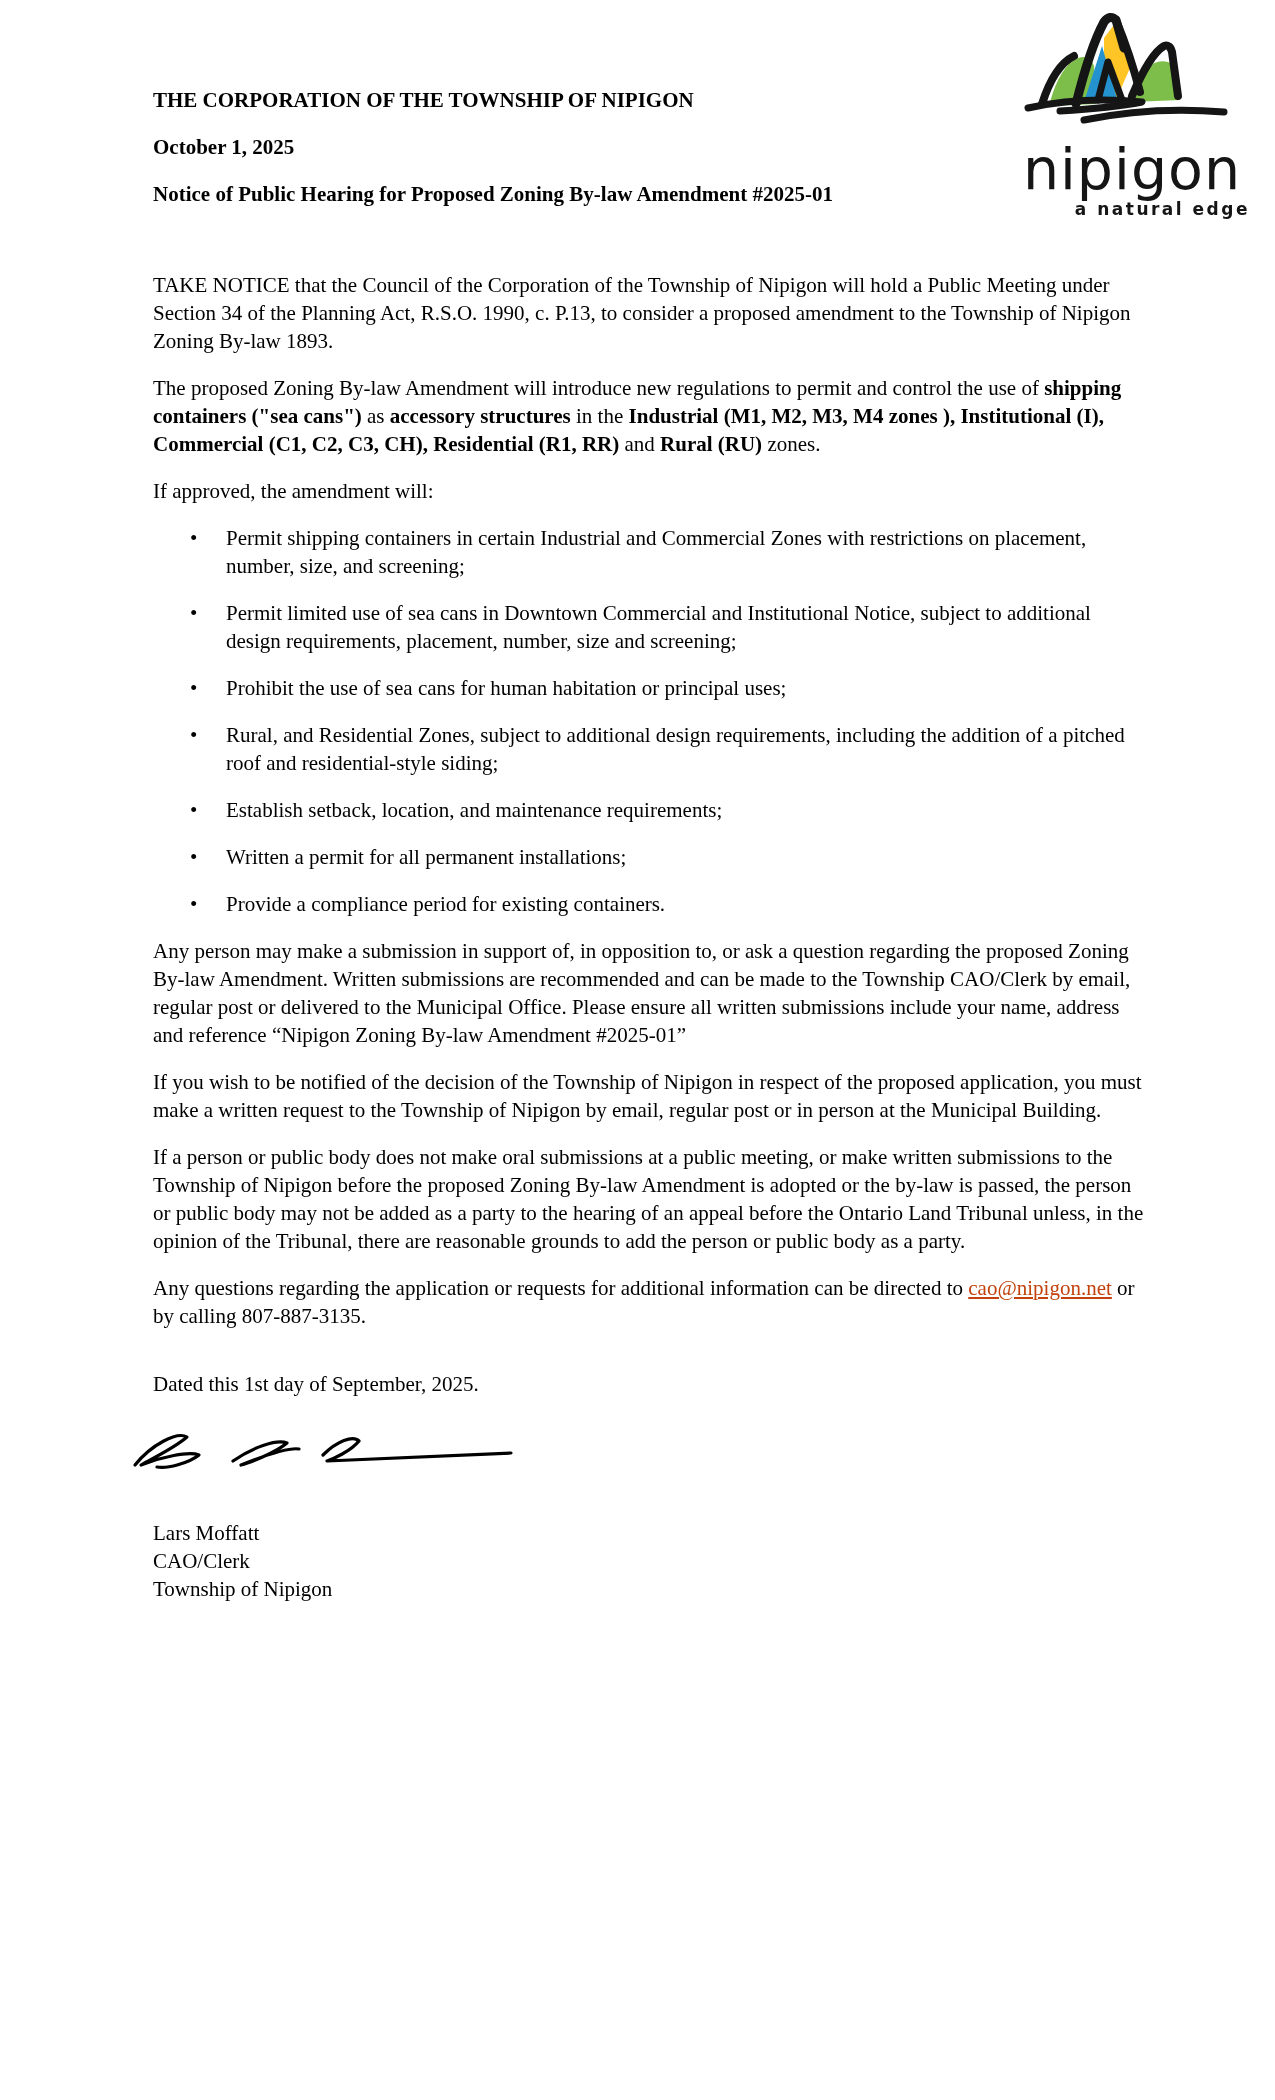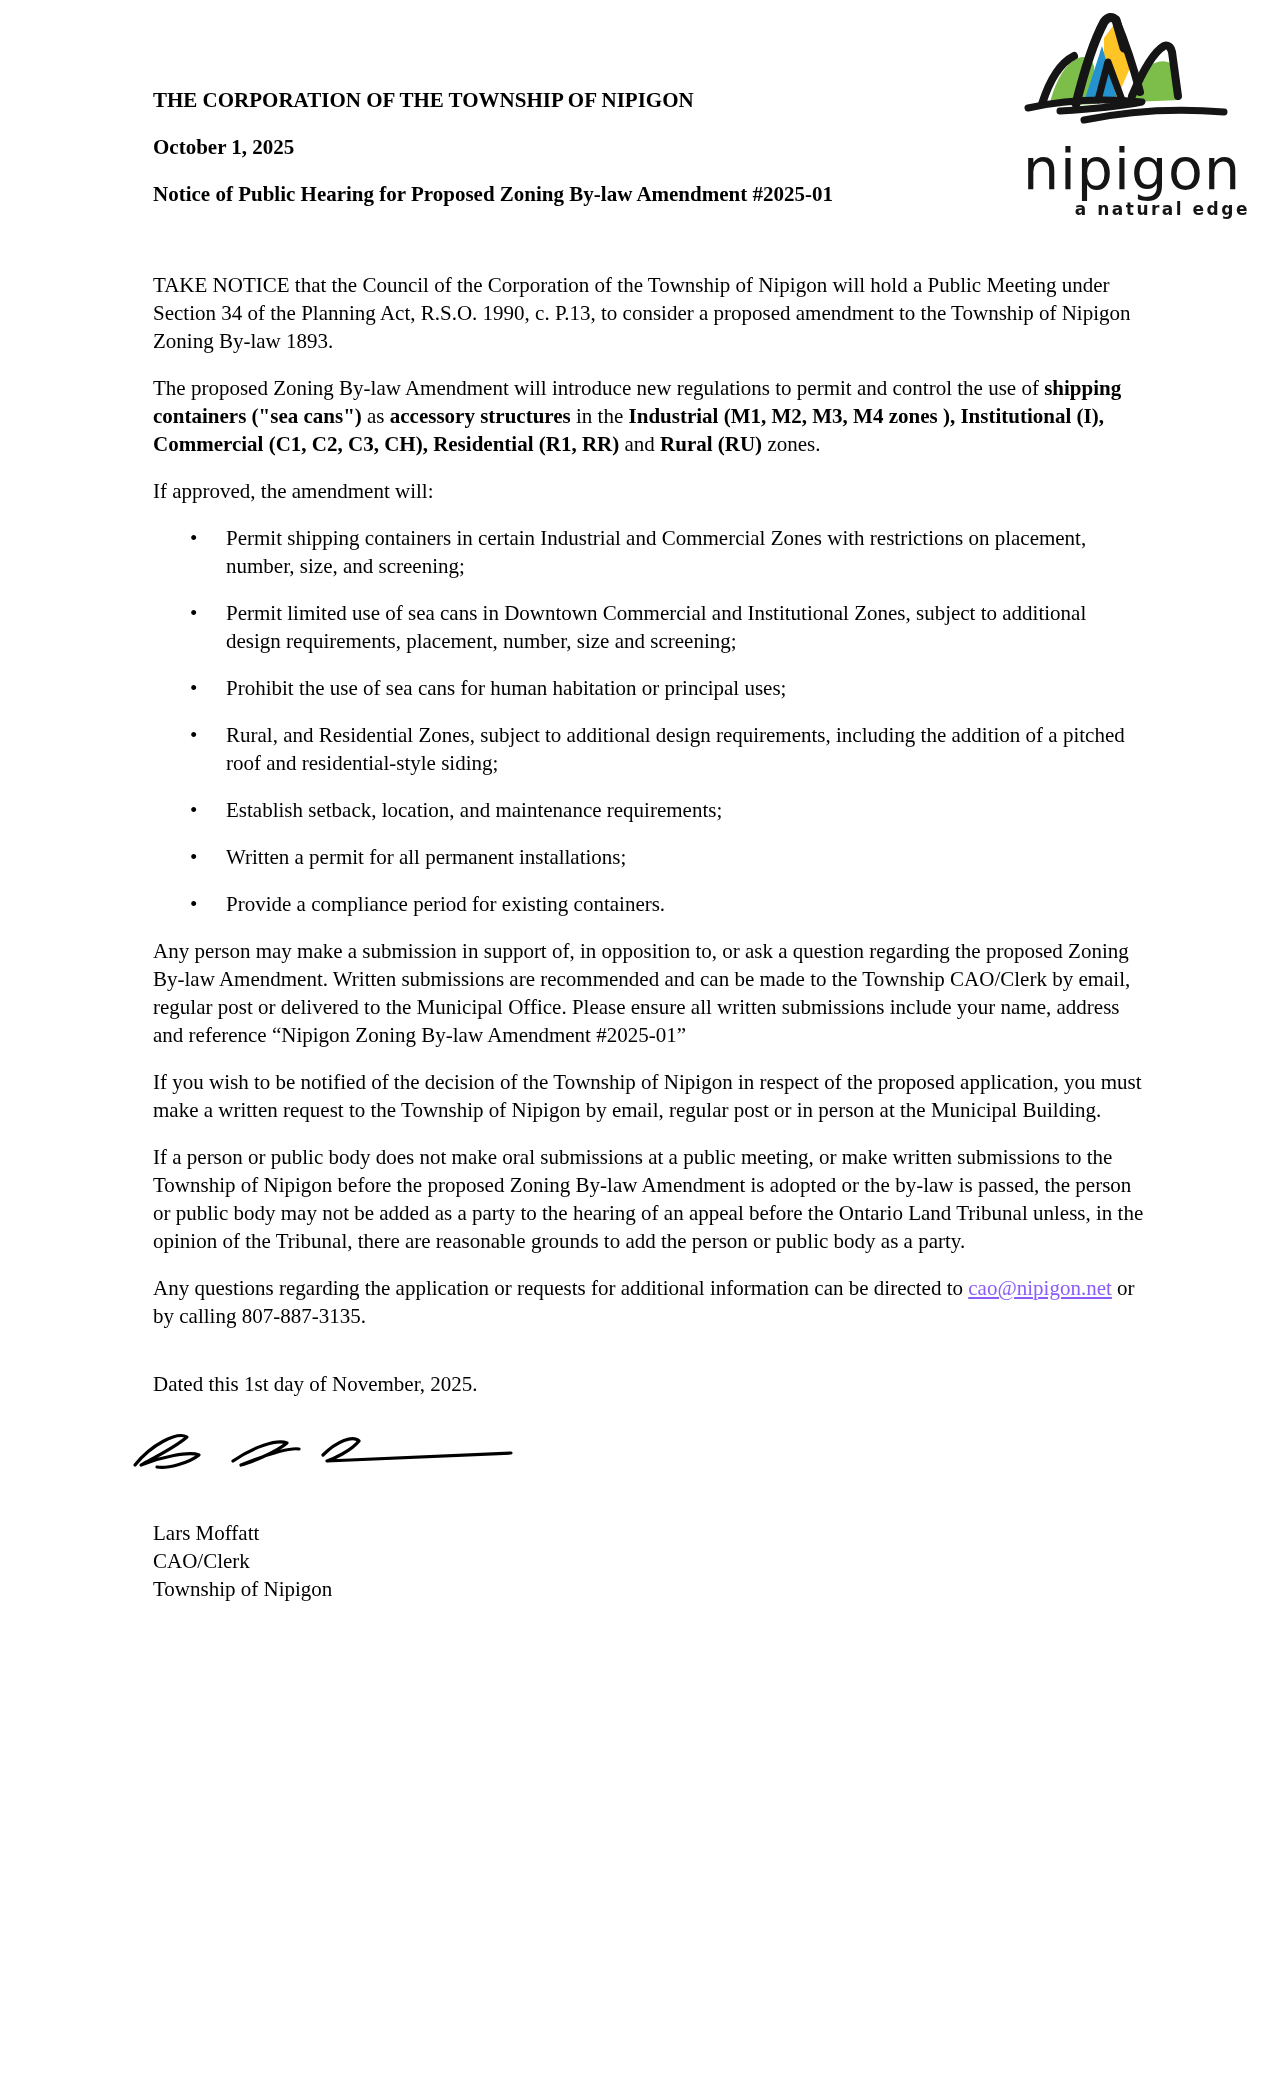--- a/index.html
+++ b/index.html
@@ -18,21 +18,21 @@
   .b { font-weight:700; }
   .hdr { font-weight:700; margin:0 0 19px 0; }
   .title { font-weight:700; margin:0 0 63px 0; }
   ul.bullets { list-style:none; margin:0; padding:0 0 0 73px; }
   ul.bullets li { position:relative; margin:0 0 19px 0; }
   ul.bullets li::before {
     content:"\2022";
     position:absolute; left:-36px; top:0;
     font-size:21px;
   }
-  a.link { color:#8b5cf6; text-decoration:underline; cursor:pointer; }
+  a.link { color:#c2410c; text-decoration:underline; cursor:pointer; }
   .dated { margin-top:40px; margin-bottom:19px; }
   .sig-wrap { margin-top:18px; margin-left:-24px; height:72px; }
   .sig-block { margin-top:30px; }
   .sig-block div { margin:0; }
   
   .logo {
     position:absolute; top:4px; left:1012px; width:240px; height:215px;
   }
   .logo svg { display:block; }
   .logo .wordmark {
@@ -78,34 +78,34 @@
     <p class="hdr">THE CORPORATION OF THE TOWNSHIP OF NIPIGON</p>
     <p class="hdr">October 1, 2025</p>
     <p class="title">Notice of Public Hearing for Proposed Zoning By-law Amendment #2025-01</p>
 
     <p class="para"><span>TAKE NOTICE that the Council of the Corporation of the Township of Nipigon will hold a Public Meeting under Section 34 of the Planning Act, R.S.O. 1990, c. P.13, to consider a proposed amendment to the Township of Nipigon Zoning By-law 1893.</span></p>
     <p class="para"><span>The proposed Zoning By-law Amendment will introduce new regulations to permit and control the use of </span><span class="b">shipping containers ("sea cans")</span><span> as </span><span class="b">accessory structures</span><span> in the </span><span class="b">Industrial (M1, M2, M3, M4 zones ),</span><span> </span><span class="b">Institutional (I), Commercial (C1, C2, C3, CH), Residential (R1, RR)</span><span> and </span><span class="b">Rural (RU)</span><span> zones.</span></p>
     <p class="para"><span>If approved, the amendment will:</span></p>
 
     <ul class="bullets">
       <li>Permit shipping containers in certain Industrial and Commercial Zones with restrictions on placement, number, size, and screening;</li>
-      <li>Permit limited use of sea cans in Downtown Commercial and Institutional Zones, subject to additional design requirements, placement, number, size and screening;</li>
+      <li>Permit limited use of sea cans in Downtown Commercial and Institutional Notice, subject to additional design requirements, placement, number, size and screening;</li>
       <li>Prohibit the use of sea cans for human habitation or principal uses;</li>
       <li>Rural, and Residential Zones, subject to additional design requirements, including the addition of a pitched roof and residential-style siding;</li>
       <li>Establish setback, location, and maintenance requirements;</li>
       <li>Written a permit for all permanent installations;</li>
       <li>Provide a compliance period for existing containers.</li>
     </ul>
 
     <p class="para"><span>Any person may make a submission in support of, in opposition to, or ask a question regarding the proposed Zoning By-law Amendment. Written submissions are recommended and can be made to the Township CAO/Clerk by email, regular post or delivered to the Municipal Office. Please ensure all written submissions include your name, address and reference “Nipigon Zoning By-law Amendment #2025-01”</span></p>
     <p class="para"><span>If you wish to be notified of the decision of the Township of Nipigon in respect of the proposed application, you must make a written request to the Township of Nipigon by email, regular post or in person at the Municipal Building.</span></p>
     <p class="para"><span>If a person or public body does not make oral submissions at a public meeting, or make written submissions to the Township of Nipigon before the proposed Zoning By-law Amendment is adopted or the by-law is passed, the person or public body may not be added as a party to the hearing of an appeal before the Ontario Land Tribunal unless, in the opinion of the Tribunal, there are reasonable grounds to add the person or public body as a party.</span></p>
     <p class="para"><span>Any questions regarding the application or requests for additional information can be directed to </span><a class="link" href="#">cao@nipigon.net</a><span> or by calling 807-887-3135.</span></p>
 
-    <p class="para dated">Dated this 1st day of November, 2025.</p>
+    <p class="para dated">Dated this 1st day of September, 2025.</p>
 
     <div class="sig-wrap">
       <svg width="395" height="64" viewBox="0 0 395 64">
         <g fill="none" stroke="#000" stroke-width="3.2" stroke-linecap="round" stroke-linejoin="round">
           <path d="M6,48 C22,28 48,14 58,20 C44,32 22,42 12,48 C32,40 60,34 70,38 C60,46 38,52 28,50"></path>
           <path d="M104,44 C124,30 148,22 158,26 C146,36 120,46 112,48 C132,40 158,30 170,32"></path>
           <path d="M194,38 C208,24 224,18 230,24 C222,34 204,42 198,44 L382,36"></path>
         </g>
       </svg>
     </div>

